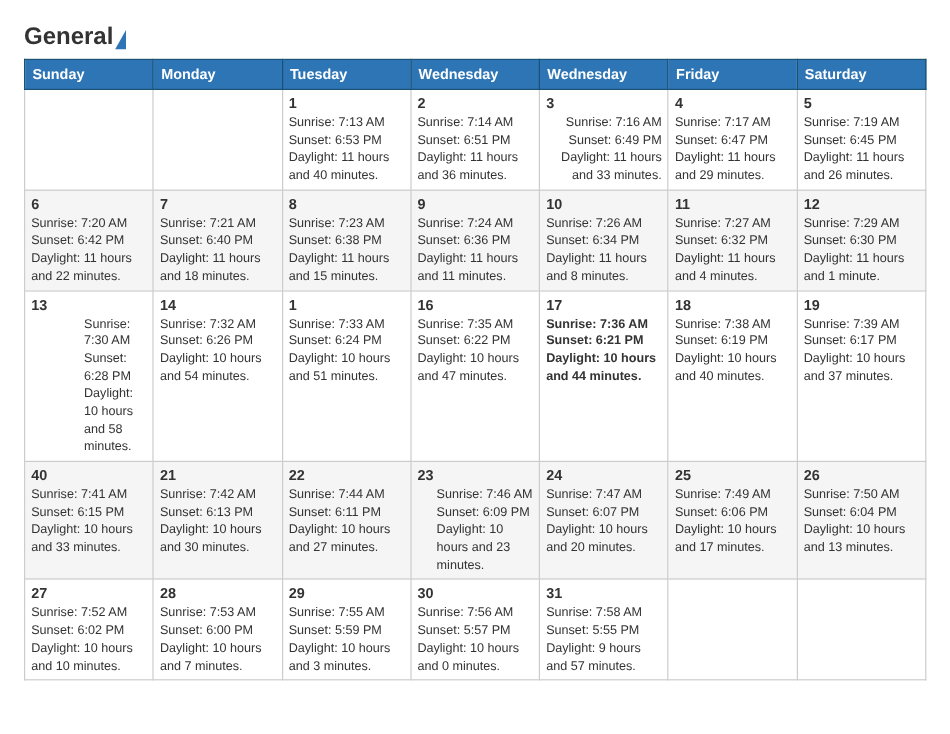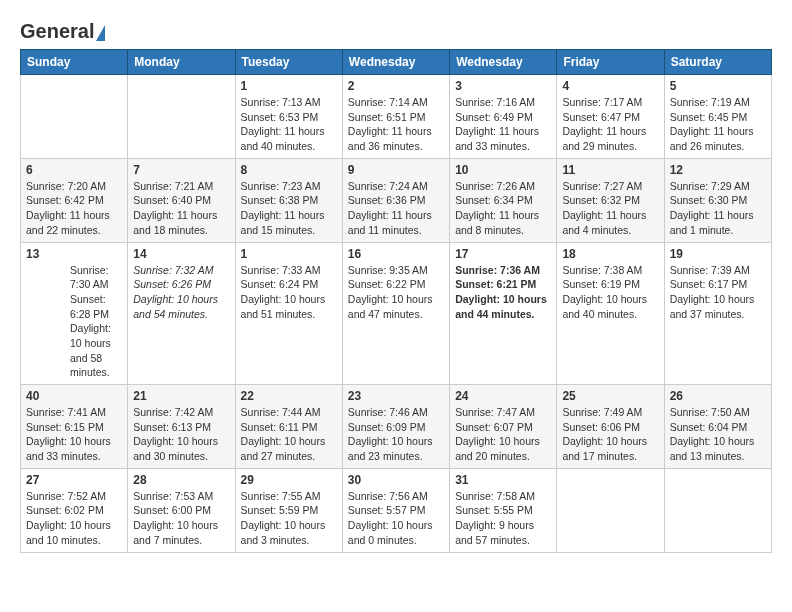--- a/index.html
+++ b/index.html
@@ -118,21 +118,21 @@
 Daylight: 11 hours and 40 minutes.</div>
         </td>
         <td>
           <span class="day-number">2</span>
           <div class="day-info" style="white-space: pre-line;">Sunrise: 7:14 AM
 Sunset: 6:51 PM
 Daylight: 11 hours and 36 minutes.</div>
         </td>
         <td>
           <span class="day-number">3</span>
-          <div class="day-info" style="white-space: pre-line;">Sunrise: 7:16 AM
+          <div class="day-info" style="white-space: pre-line; text-align: right;">Sunrise: 7:16 AM
 Sunset: 6:49 PM
 Daylight: 11 hours and 33 minutes.</div>
         </td>
         <td>
           <span class="day-number">4</span>
           <div class="day-info" style="white-space: pre-line;">Sunrise: 7:17 AM
 Sunset: 6:47 PM
 Daylight: 11 hours and 29 minutes.</div>
         </td>
         <td>
@@ -188,33 +188,33 @@
       </tr>
       <tr>
         <td>
           <span class="day-number">13</span>
           <div class="day-info" style="white-space: pre-line; margin-left: 44px;">Sunrise: 7:30 AM
 Sunset: 6:28 PM
 Daylight: 10 hours and 58 minutes.</div>
         </td>
         <td>
           <span class="day-number">14</span>
-          <div class="day-info" style="white-space: pre-line; font-style: italic;">Sunrise: 7:32 AM
+          <div class="day-info" style="white-space: pre-line;">Sunrise: 7:32 AM
 Sunset: 6:26 PM
 Daylight: 10 hours and 54 minutes.</div>
         </td>
         <td>
           <span class="day-number">1</span>
           <div class="day-info" style="white-space: pre-line;">Sunrise: 7:33 AM
 Sunset: 6:24 PM
 Daylight: 10 hours and 51 minutes.</div>
         </td>
         <td>
           <span class="day-number">16</span>
-          <div class="day-info" style="white-space: pre-line;">Sunrise: 9:35 AM
+          <div class="day-info" style="white-space: pre-line;">Sunrise: 7:35 AM
 Sunset: 6:22 PM
 Daylight: 10 hours and 47 minutes.</div>
         </td>
         <td>
           <span class="day-number">17</span>
           <div class="day-info" style="white-space: pre-line; font-weight: bold;">Sunrise: 7:36 AM
 Sunset: 6:21 PM
 Daylight: 10 hours and 44 minutes.</div>
         </td>
         <td>
@@ -244,21 +244,21 @@
 Daylight: 10 hours and 30 minutes.</div>
         </td>
         <td>
           <span class="day-number">22</span>
           <div class="day-info" style="white-space: pre-line;">Sunrise: 7:44 AM
 Sunset: 6:11 PM
 Daylight: 10 hours and 27 minutes.</div>
         </td>
         <td>
           <span class="day-number">23</span>
-          <div class="day-info" style="white-space: pre-line;">Sunrise: 7:46 AM
+          <div class="day-info" style="white-space: pre-line; margin-left: 16px;">Sunrise: 7:46 AM
 Sunset: 6:09 PM
 Daylight: 10 hours and 23 minutes.</div>
         </td>
         <td>
           <span class="day-number">24</span>
           <div class="day-info" style="white-space: pre-line;">Sunrise: 7:47 AM
 Sunset: 6:07 PM
 Daylight: 10 hours and 20 minutes.</div>
         </td>
         <td>

